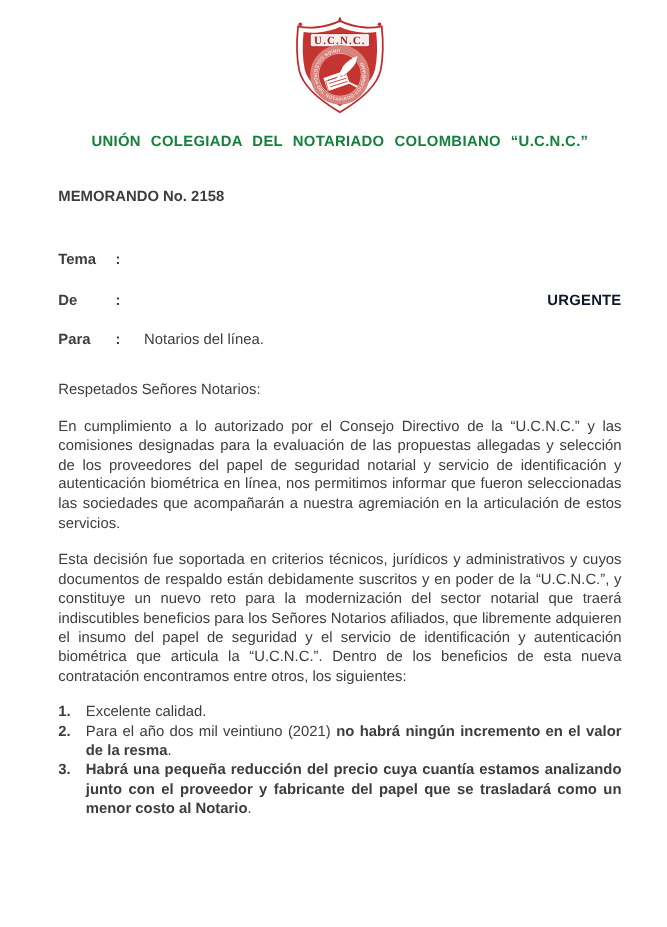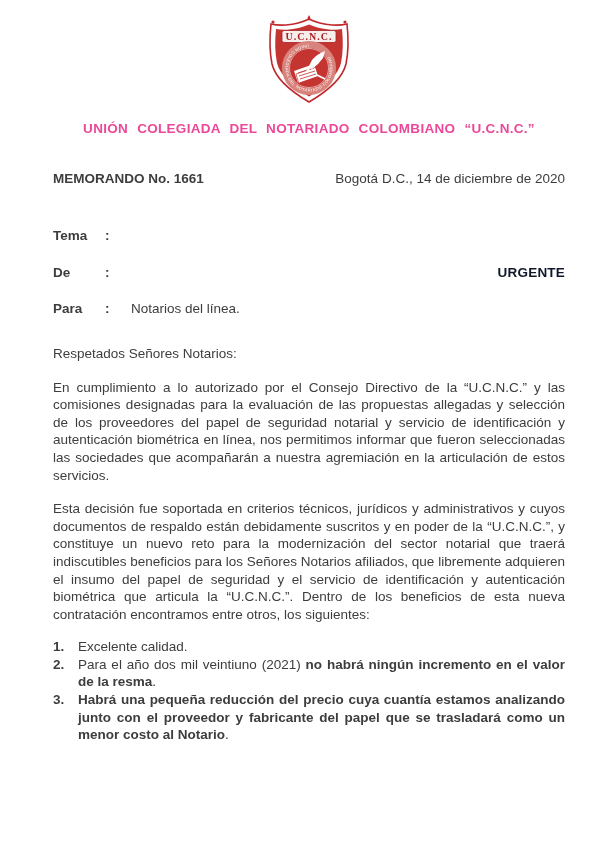--- a/index.html
+++ b/index.html
@@ -16,21 +16,21 @@
     overflow:hidden;
   }
   .logo-wrap { width:84px; height:90px; margin:0 auto; }
   .org-title {
     margin-top:15px;
     text-align:center;
     font-weight:bold;
     font-size:13.5px;
     letter-spacing:0.3px;
     word-spacing:5px;
-    color:#ec4899;
+    color:#15803d;
   }
   .memo-line {
     margin-top:32px;
     display:flex;
     justify-content:space-between;
     align-items:baseline;
   }
   .memo-number { font-weight:bold; }
   .meta { margin-top:40px; }
   .meta-row {
@@ -95,22 +95,21 @@
         <path d="M58 36 Q50 39 45 45 L41 53 L45 54 Q52 49 56 43 Z" fill="#ffffff"></path>
         <path d="M41 53 L38 58 L43 55 Z" fill="#ffffff"></path>
         <line x1="50" y1="60" x2="58" y2="64" stroke="#ffffff" stroke-width="1.6"></line>
       </g>
     </svg>
   </div>
 
   <div class="org-title">UNIÓN  COLEGIADA  DEL  NOTARIADO  COLOMBIANO  “U.C.N.C.”</div>
 
   <div class="memo-line">
-    <span class="memo-number">MEMORANDO No. 1661</span>
-    <span class="memo-date">Bogotá D.C., 14 de diciembre de 2020</span>
+    <span class="memo-number">MEMORANDO No. 2158</span>
   </div>
 
   <div class="meta">
     <div class="meta-row">
       <span class="meta-label">Tema</span>
       <span class="meta-colon">:</span>
     </div>
     <div class="meta-row">
       <span class="meta-label">De</span>
       <span class="meta-colon">:</span>

